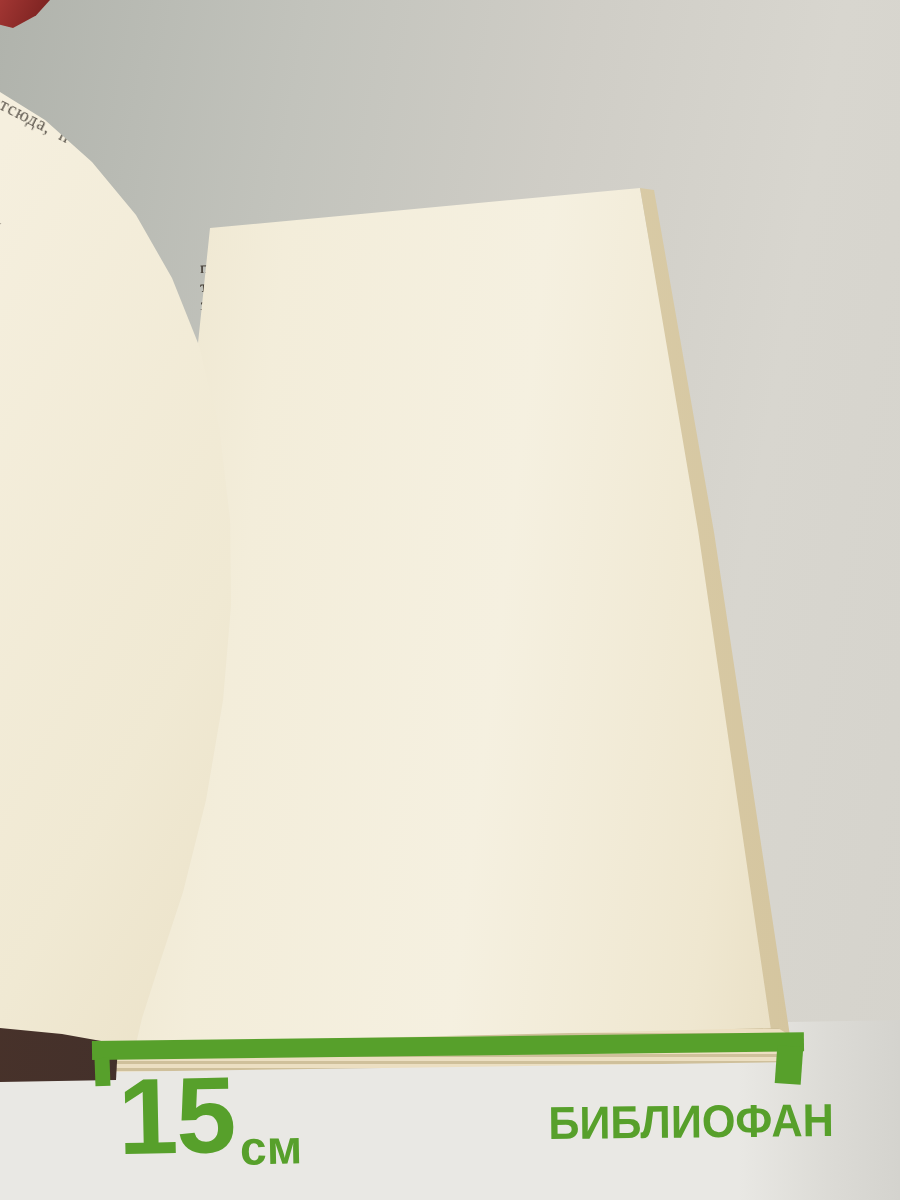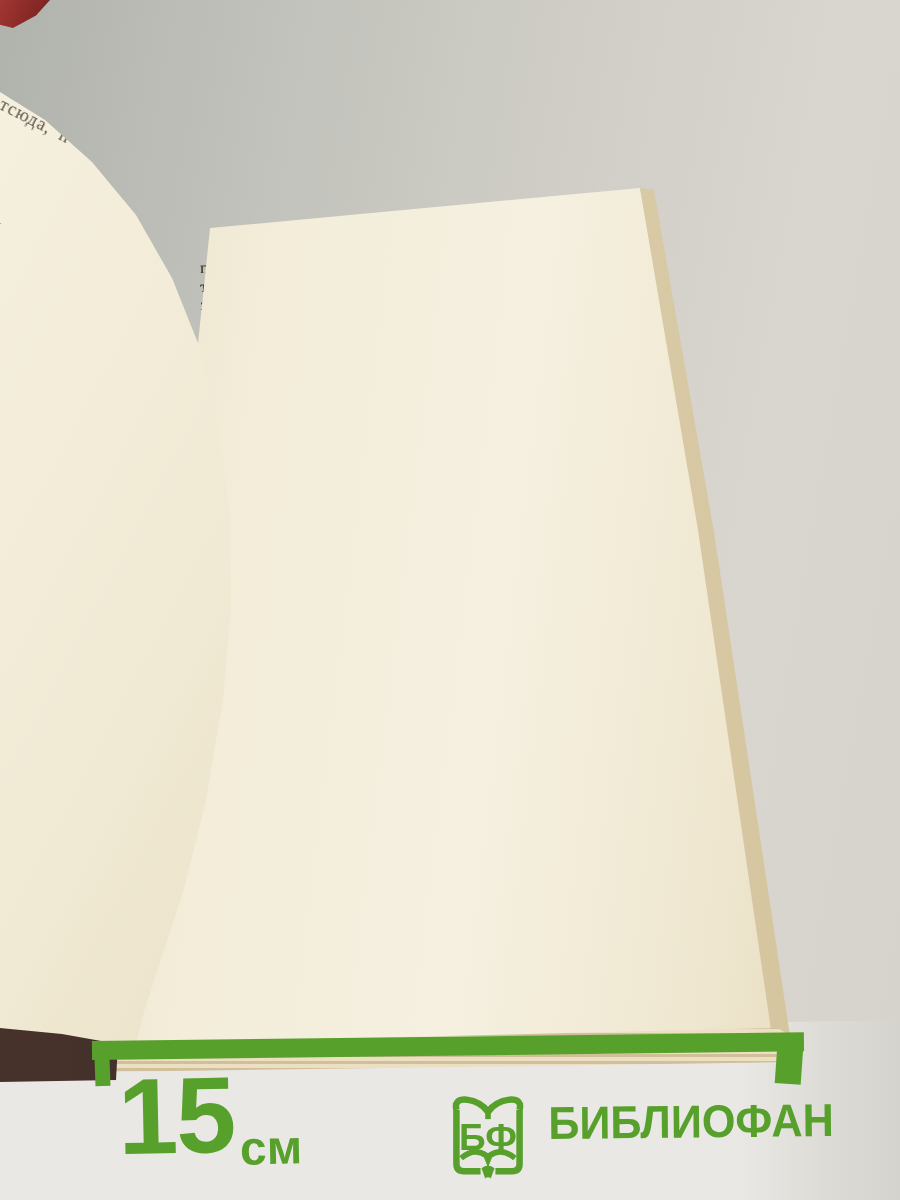--- a/index.html
+++ b/index.html
@@ -180,28 +180,17 @@
 
   <div class="layer cover-corner"></div>
 
   <div class="ruler-band"></div>
   <div class="ruler-tick-left"></div>
   <div class="ruler-tick-right"></div>
 
   <div class="ruler-len">15</div>
   <div class="ruler-unit">см</div>
 
-  <div class="logo">
-    <svg viewBox="0 0 100 112">
-      <path d="M16 30 L16 88 Q16 96 24 96 L42 96" fill="none" stroke="currentColor" stroke-width="7"></path>
-      <path d="M58 96 L76 96 Q84 96 84 88 L84 30" fill="none" stroke="currentColor" stroke-width="7"></path>
-      <path d="M16 30 Q13 18 27 19 Q42 21 50 32 Q58 21 73 19 Q87 18 84 30" fill="none" stroke="currentColor" stroke-width="7"></path>
-      <path d="M50 32 L50 40" fill="none" stroke="currentColor" stroke-width="6"></path>
-      <path d="M21 82 Q35 70 48 79 L50 84 L52 79 Q65 70 79 82" fill="none" stroke="currentColor" stroke-width="6"></path>
-      <path d="M43 93 Q50 87 57 93 L53 104 Q50 101 47 104 Z" fill="currentColor"></path>
-      <text x="50" y="73" text-anchor="middle" font-family="Liberation Sans, sans-serif" font-weight="bold" font-size="40" fill="currentColor">БФ</text>
-    </svg>
-  </div>
   <div class="brand">БИБЛИОФАН</div>
 
   <div class="red-corner"></div>
 
 </div>
 
 </body></html>

